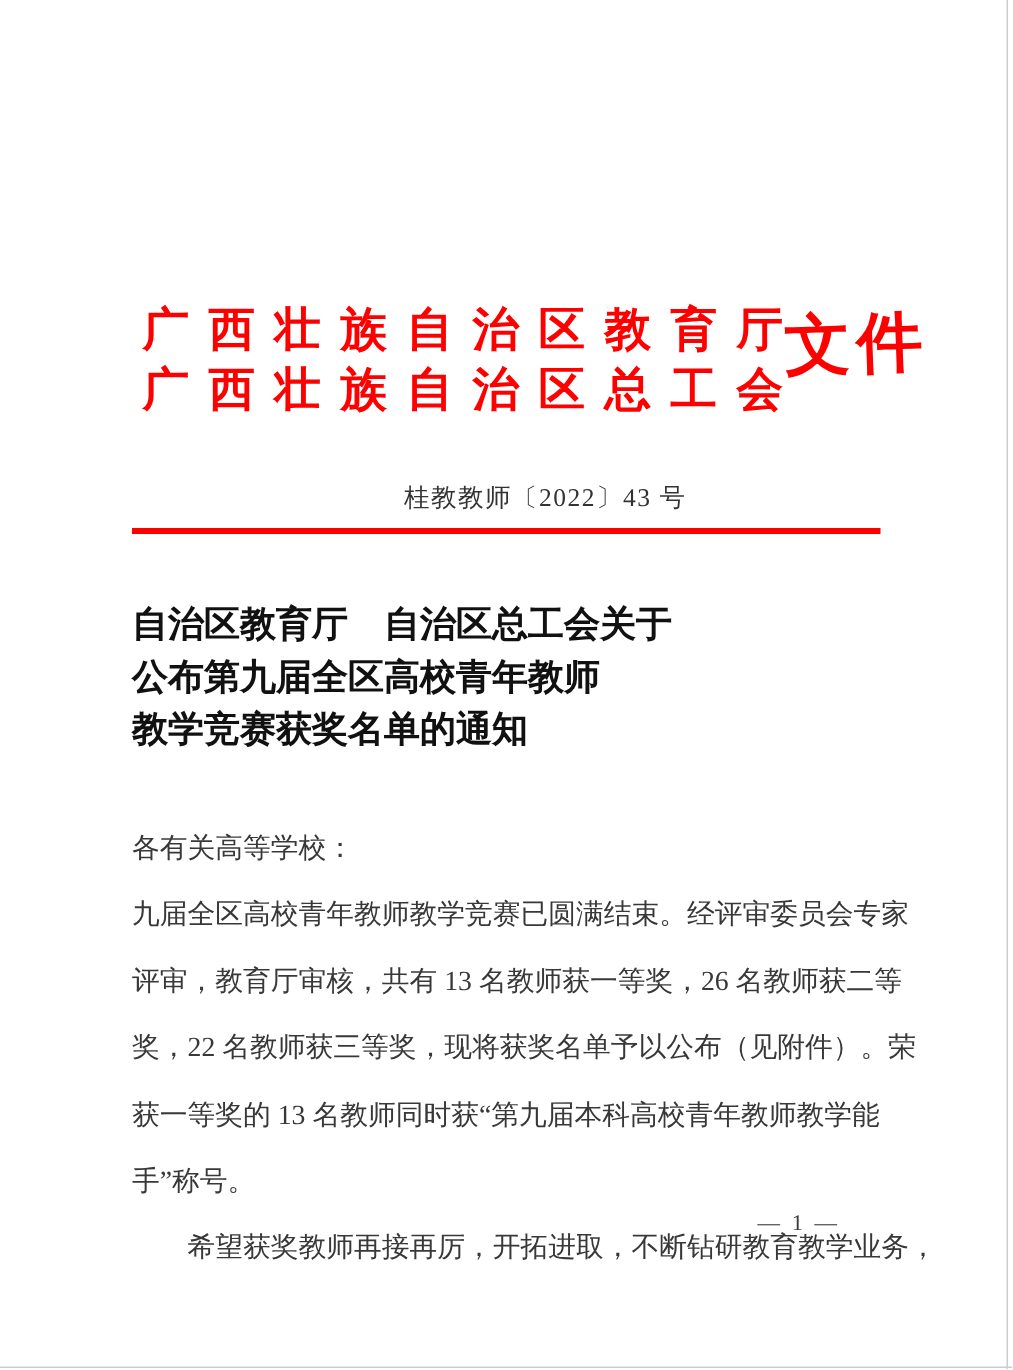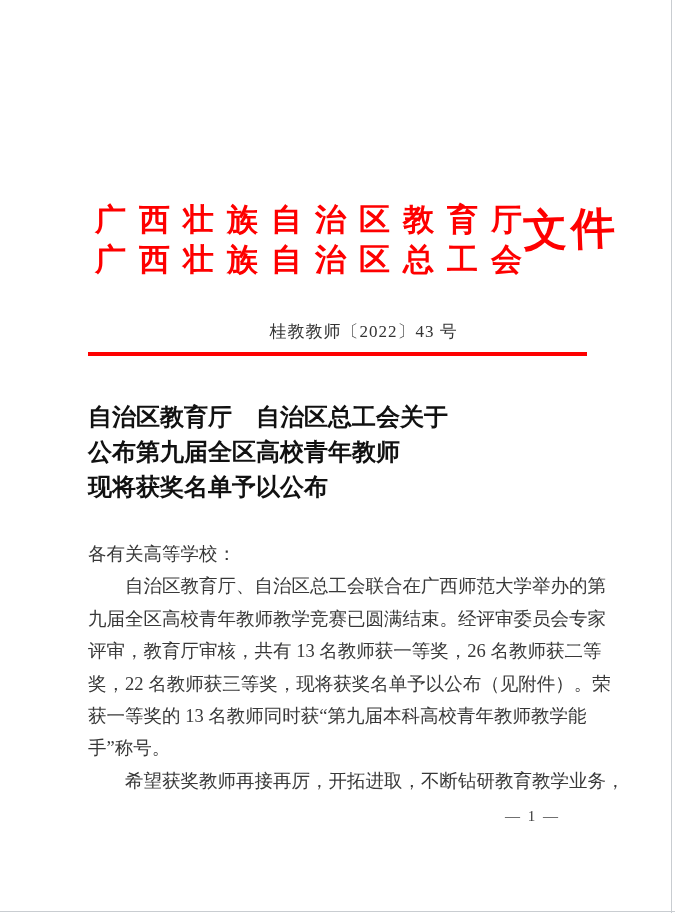--- a/index.html
+++ b/index.html
@@ -82,20 +82,21 @@
   .body-text {
     position: absolute;
     left: 88px; top: 538px;
     width: 502px;
     font-size: 18.5px;
     color: #383838;
     line-height: 32.4px;
   }
   .body-line {
     white-space: nowrap;
+    margin-top: 12px;
   }
   .page-number {
     position: absolute;
     left: 505px; top: 808px;
     font-size: 15px;
     color: #3c3c3c;
     letter-spacing: 2px;
     white-space: nowrap;
   }
 </style>
@@ -112,26 +113,25 @@
     <div class="doc-type">文件</div>
   </div>
 
   <div class="doc-number">桂教教师〔2022〕43 号</div>
 
   <div class="red-rule"></div>
 
   <div class="title">
     <div class="title-line">自治区教育厅　自治区总工会关于</div>
     <div class="title-line">公布第九届全区高校青年教师</div>
-    <div class="title-line">现将获奖名单予以公布</div>
+    <div class="title-line">教学竞赛获奖名单的通知</div>
   </div>
 
   <div class="body-text">
     <div class="body-line">各有关高等学校：</div>
-    <div class="body-line">　　自治区教育厅、自治区总工会联合在广西师范大学举办的第</div>
     <div class="body-line">九届全区高校青年教师教学竞赛已圆满结束。经评审委员会专家</div>
     <div class="body-line">评审，教育厅审核，共有 13 名教师获一等奖，26 名教师获二等</div>
     <div class="body-line">奖，22 名教师获三等奖，现将获奖名单予以公布（见附件）。荣</div>
     <div class="body-line">获一等奖的 13 名教师同时获“第九届本科高校青年教师教学能</div>
     <div class="body-line">手”称号。</div>
     <div class="body-line">　　希望获奖教师再接再厉，开拓进取，不断钻研教育教学业务，</div>
   </div>
 
   <div class="page-number">— 1 —</div>
 

